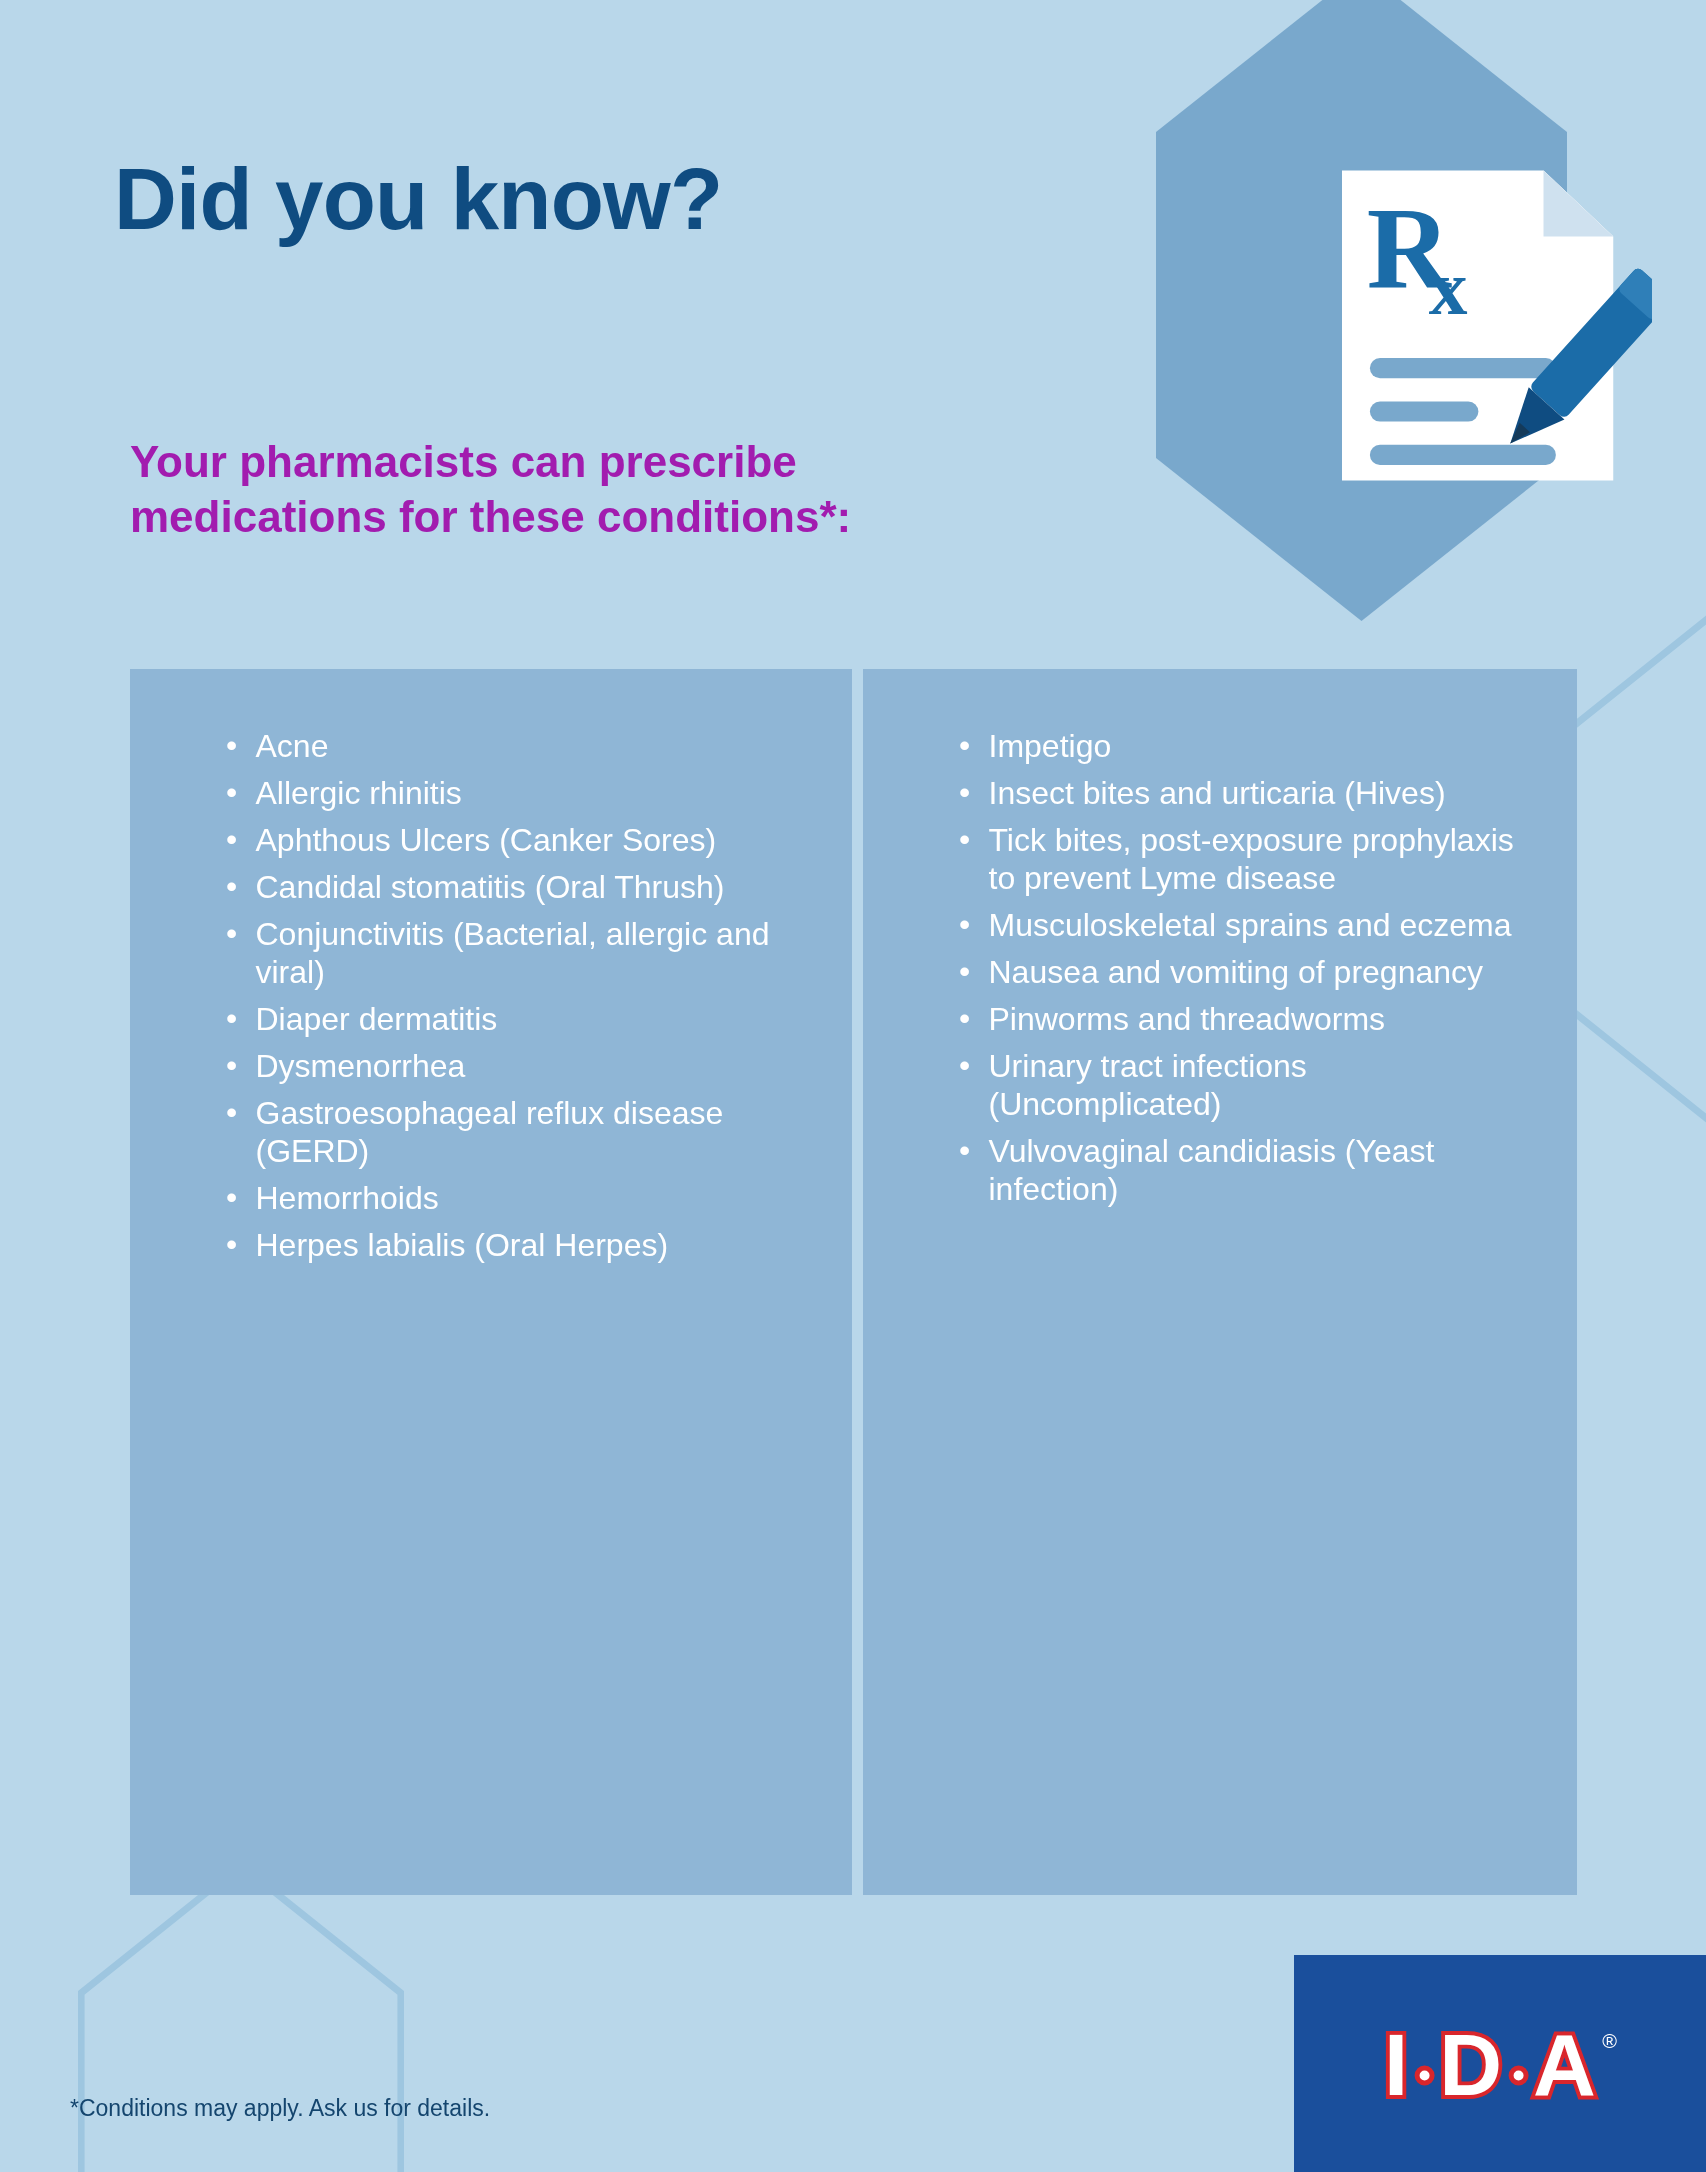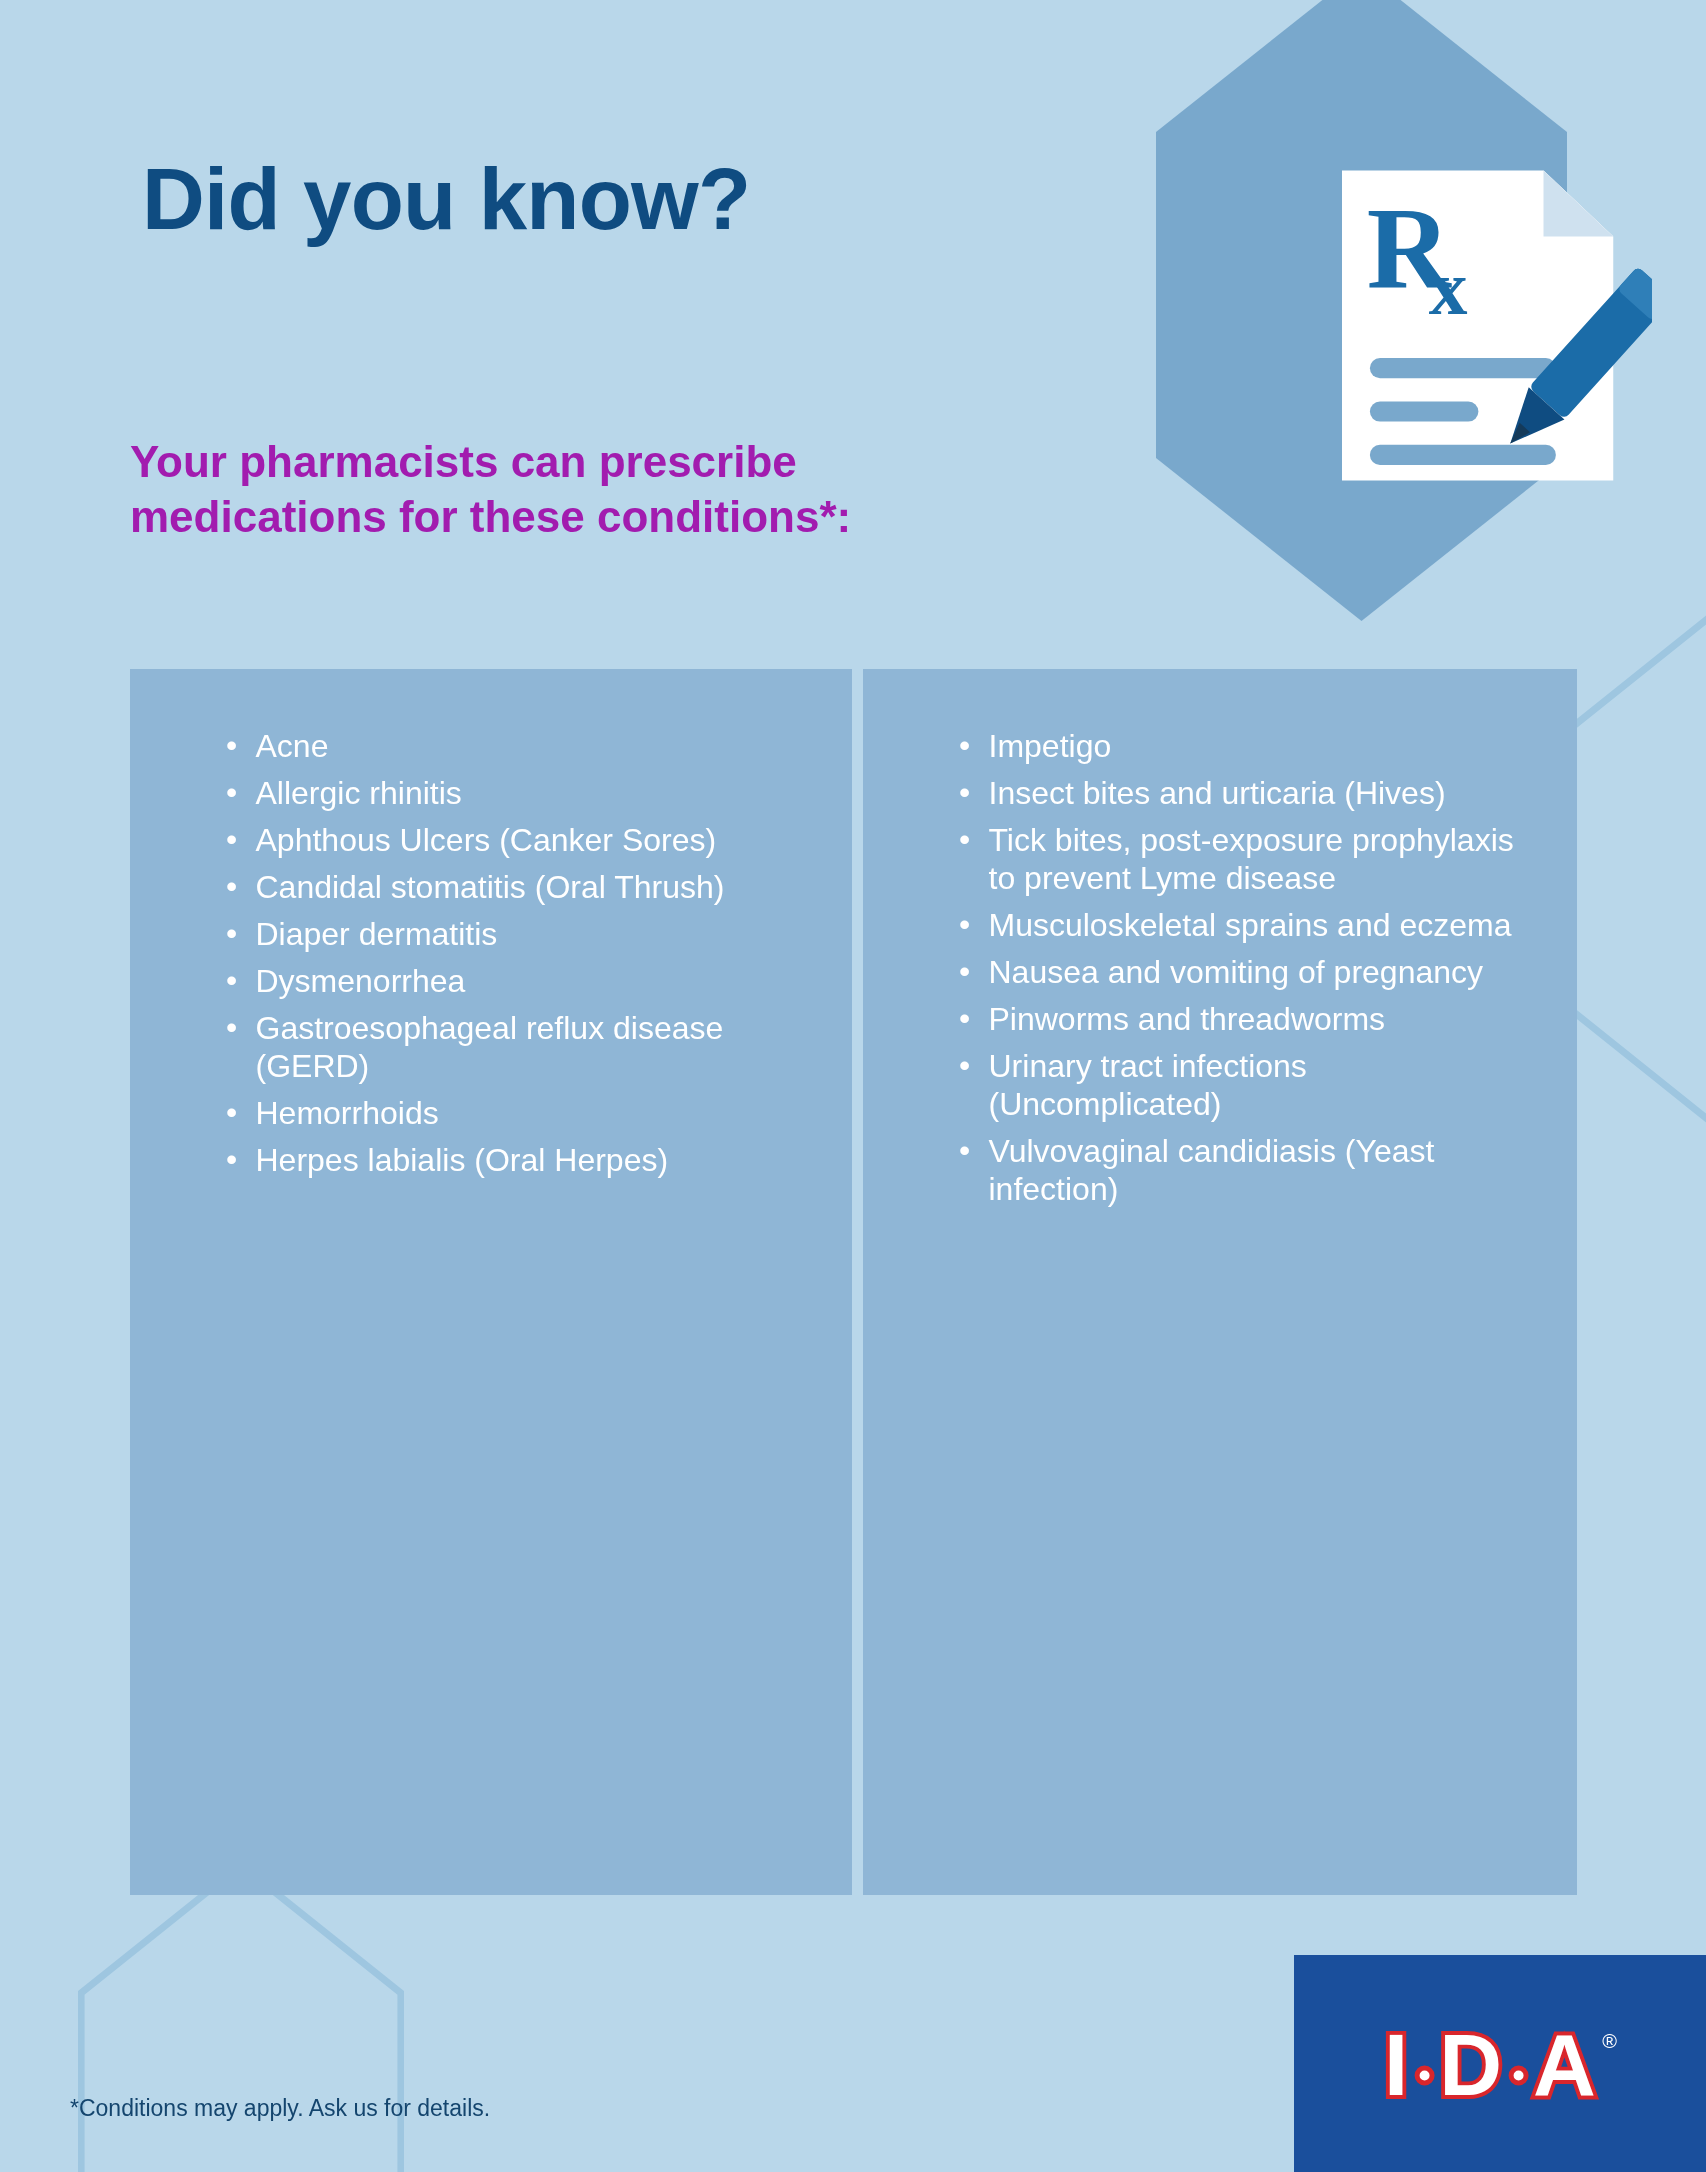--- a/index.html
+++ b/index.html
@@ -50,21 +50,21 @@
   #hex-outline-left {
     top: 1862px;
     left: 78px;
     width: 326px;
     height: 512px;
   }
 
   
   #title {
     position: absolute;
-    left: 142px;
+    left: 114px;
     top: 155px;
     font-size: 87px;
     font-weight: bold;
     color: #0f4c81;
     letter-spacing: -0.8px;
     line-height: 1;
     text-align: center;
   }
   #subtitle {
     position: absolute;
@@ -218,20 +218,21 @@
     </g>
   </svg>
 </div>
 
 <div class="panel" id="panel-left">
   <ul class="cond-list">
     <li>Acne</li>
     <li>Allergic rhinitis</li>
     <li>Aphthous Ulcers (Canker Sores)</li>
     <li>Candidal stomatitis (Oral Thrush)</li>
+    <li>Conjunctivitis (Bacterial, allergic and viral)</li>
     <li>Diaper dermatitis</li>
     <li>Dysmenorrhea</li>
     <li>Gastroesophageal reflux disease (GERD)</li>
     <li>Hemorrhoids</li>
     <li>Herpes labialis (Oral Herpes)</li>
   </ul>
 </div>
 
 <div class="panel" id="panel-right">
   <ul class="cond-list">

